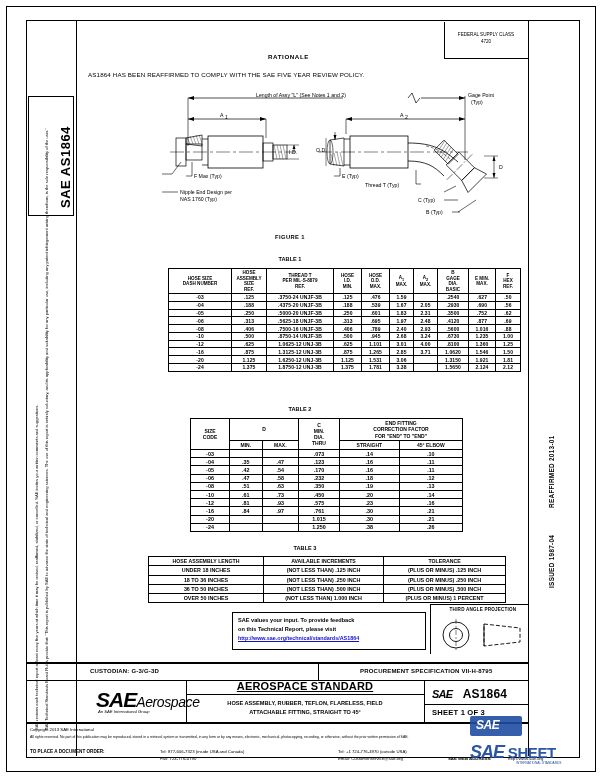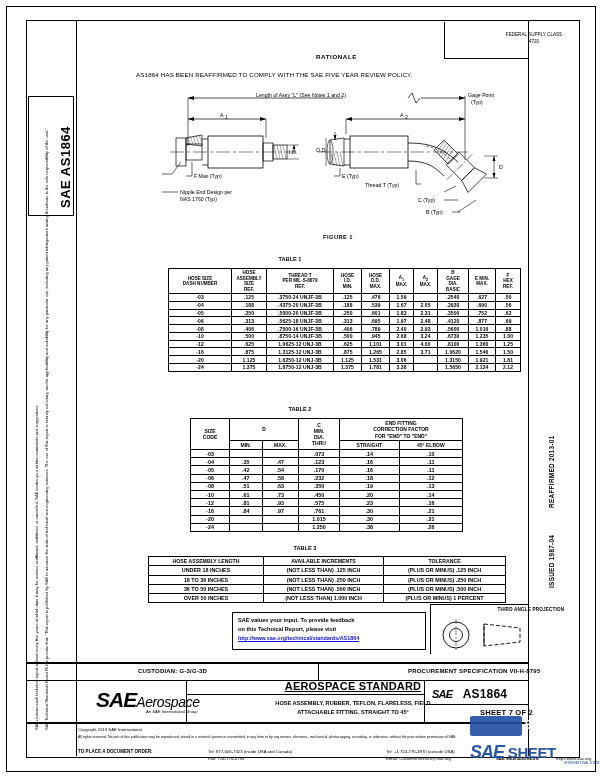--- a/index.html
+++ b/index.html
@@ -7,21 +7,21 @@
   #sheet{position:absolute;left:0;top:0;width:600px;height:776px;background:#fff;}
 
   
   .frame{position:absolute;border:1.6px solid #000;}
   .thin{position:absolute;border:0.9px solid #000;}
   .hline{position:absolute;background:#000;height:1px;}
   .vline{position:absolute;background:#000;width:1px;}
   .hline2{position:absolute;background:#000;height:1.7px;}
 
   
-  .t{position:absolute;white-space:pre;line-height:1.08;padding-left:48px;}
+  .t{position:absolute;white-space:pre;line-height:1.08;}
   .c{text-align:center;}
   .b{font-weight:bold;}
 
   .vtext{position:absolute;transform-origin:0 0;white-space:pre;}
   .rot90{transform:rotate(-90deg);}
 
   
   table{border-collapse:collapse;position:absolute;font-family:"Liberation Sans",sans-serif;}
   table td,table th{border:0.8px solid #000;padding:0;text-align:center;vertical-align:middle;font-weight:bold;}
   .tbl1{left:168px;top:268px;font-size:4.6px;}
@@ -513,21 +513,21 @@
   <div class="t" style="left:98px;top:710px;font-size:4.2px;font-style:italic;">An SAE International Group</div>
 
   <div class="t c b" style="left:186px;top:681px;width:238px;font-size:11px;text-decoration:underline;letter-spacing:0.2px;">AEROSPACE STANDARD</div>
   <div class="t c b" style="left:186px;top:700px;width:238px;font-size:5.6px;">HOSE ASSEMBLY, RUBBER, TEFLON, FLARELESS, FIELD</div>
   <div class="t c b" style="left:186px;top:709px;width:238px;font-size:5.6px;">ATTACHABLE FITTING, STRAIGHT TO 45°</div>
 
   <div style="position:absolute;left:432px;top:684px;">
     <span class="saelogo" style="font-size:11px;font-weight:bold;font-style:italic;letter-spacing:-0.8px;">SAE</span>
     <span style="font-size:12px;font-weight:bold;margin-left:6px;letter-spacing:0.2px;">AS1864</span>
   </div>
-  <div class="t b" style="left:432px;top:709px;font-size:7.6px;letter-spacing:0.2px;">SHEET 7 OF 2</div>
+  <div class="t b" style="left:432px;top:709px;font-size:7.6px;letter-spacing:0.2px;">SHEET 1 OF 3</div>
 
   <div class="t" style="left:30px;top:728px;font-size:4.3px;">Copyright 2013 SAE International</div>
   <div class="t" style="left:30px;top:735px;font-size:3.5px;width:545px;white-space:normal;line-height:1.25;">All rights reserved. No part of this publication may be reproduced, stored in a retrieval system or transmitted, in any form or by any means, electronic, mechanical, photocopying, recording, or otherwise, without the prior written permission of SAE.</div>
   <div class="t b" style="left:30px;top:750px;font-size:4.6px;">TO PLACE A DOCUMENT ORDER:</div>
   <div class="t" style="left:160px;top:750px;font-size:4.3px;">Tel: 877-606-7323 (inside USA and Canada)</div>
   <div class="t" style="left:160px;top:757px;font-size:4.3px;">Fax: 724-776-0790</div>
   <div class="t" style="left:338px;top:750px;font-size:4.3px;">Tel: +1 724-776-4970 (outside USA)</div>
   <div class="t" style="left:338px;top:757px;font-size:4.3px;">Email: CustomerService@sae.org</div>
   <div class="t b" style="left:448px;top:757px;font-size:4.3px;">SAE WEB ADDRESS:</div>
   <div class="t" style="left:508px;top:757px;font-size:4.3px;">http://www.sae.org</div>

